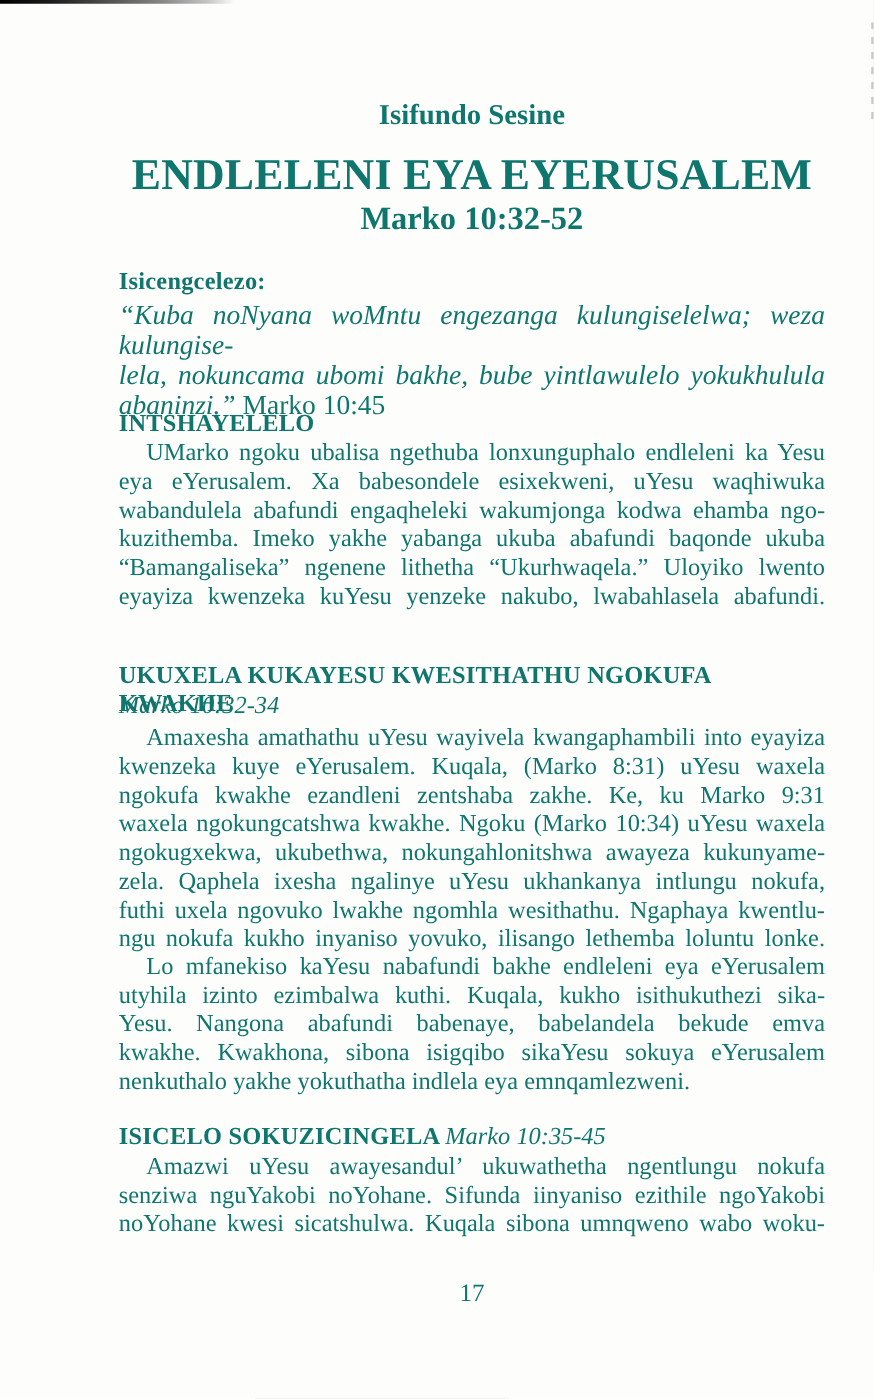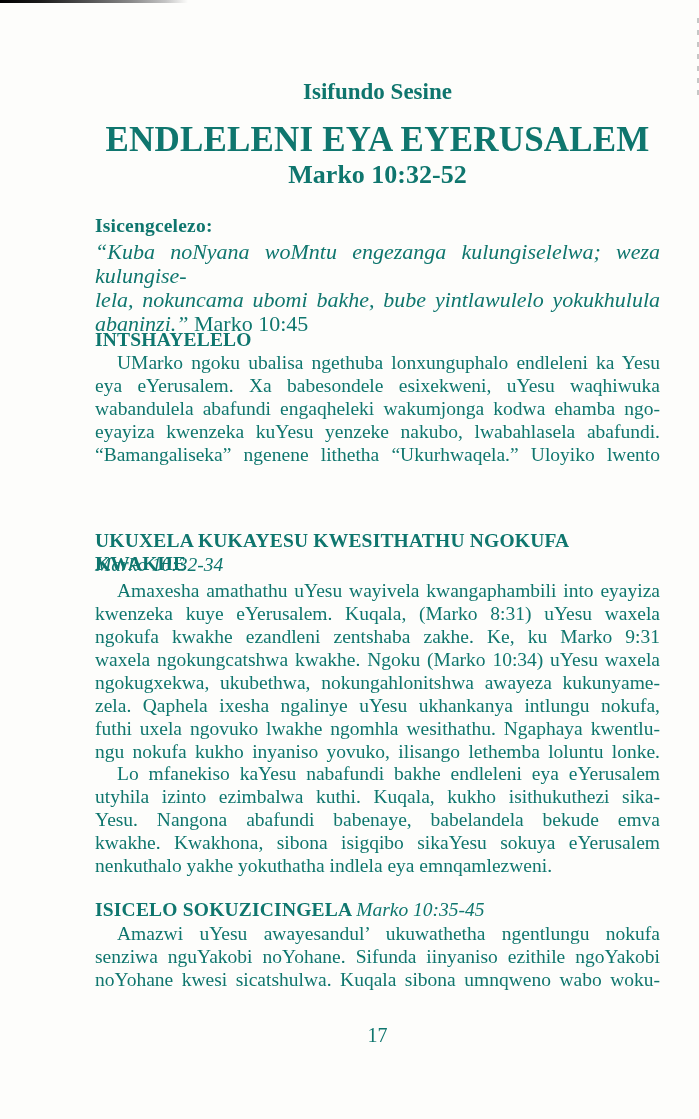--- a/index.html
+++ b/index.html
@@ -67,22 +67,23 @@
       <div class="ln j it">lela, nokuncama ubomi bakhe, bube yintlawulelo yokukhulula</div>
       <div class="ln"><span class="it">abaninzi.”</span> <span>Marko 10:45</span></div>
     </div>
 
     <div class="blk sec-heading h-intshayelelo">INTSHAYELELO</div>
 
     <div class="blk para p1">
       <div class="ln j indent">UMarko ngoku ubalisa ngethuba lonxunguphalo endleleni ka Yesu</div>
       <div class="ln j">eya eYerusalem. Xa babesondele esixekweni, uYesu waqhiwuka</div>
       <div class="ln j">wabandulela abafundi engaqheleki wakumjonga kodwa ehamba ngo-</div>
+      <div class="ln j">kuzithemba. Imeko yakhe yabanga ukuba abafundi baqonde ukuba</div>
+      <div class="ln j">“Bamangaliseka” ngenene lithetha “Ukurhwaqela.” Uloyiko lwento</div>
       <div class="ln j">eyayiza kwenzeka kuYesu yenzeke nakubo, lwabahlasela abafundi.</div>
-      <div class="ln j">“Bamangaliseka” ngenene lithetha “Ukurhwaqela.” Uloyiko lwento</div>
     </div>
 
     <div class="blk sec-heading h-ukuxela">UKUXELA KUKAYESU KWESITHATHU NGOKUFA KWAKHE</div>
     <div class="blk sub-ukuxela">Marko 10:32-34</div>
 
     <div class="blk para p2">
       <div class="ln j indent">Amaxesha amathathu uYesu wayivela kwangaphambili into eyayiza</div>
       <div class="ln j">kwenzeka kuye eYerusalem. Kuqala, (Marko 8:31) uYesu waxela</div>
       <div class="ln j">ngokufa kwakhe ezandleni zentshaba zakhe. Ke, ku Marko 9:31</div>
       <div class="ln j">waxela ngokungcatshwa kwakhe. Ngoku (Marko 10:34) uYesu waxela</div>

